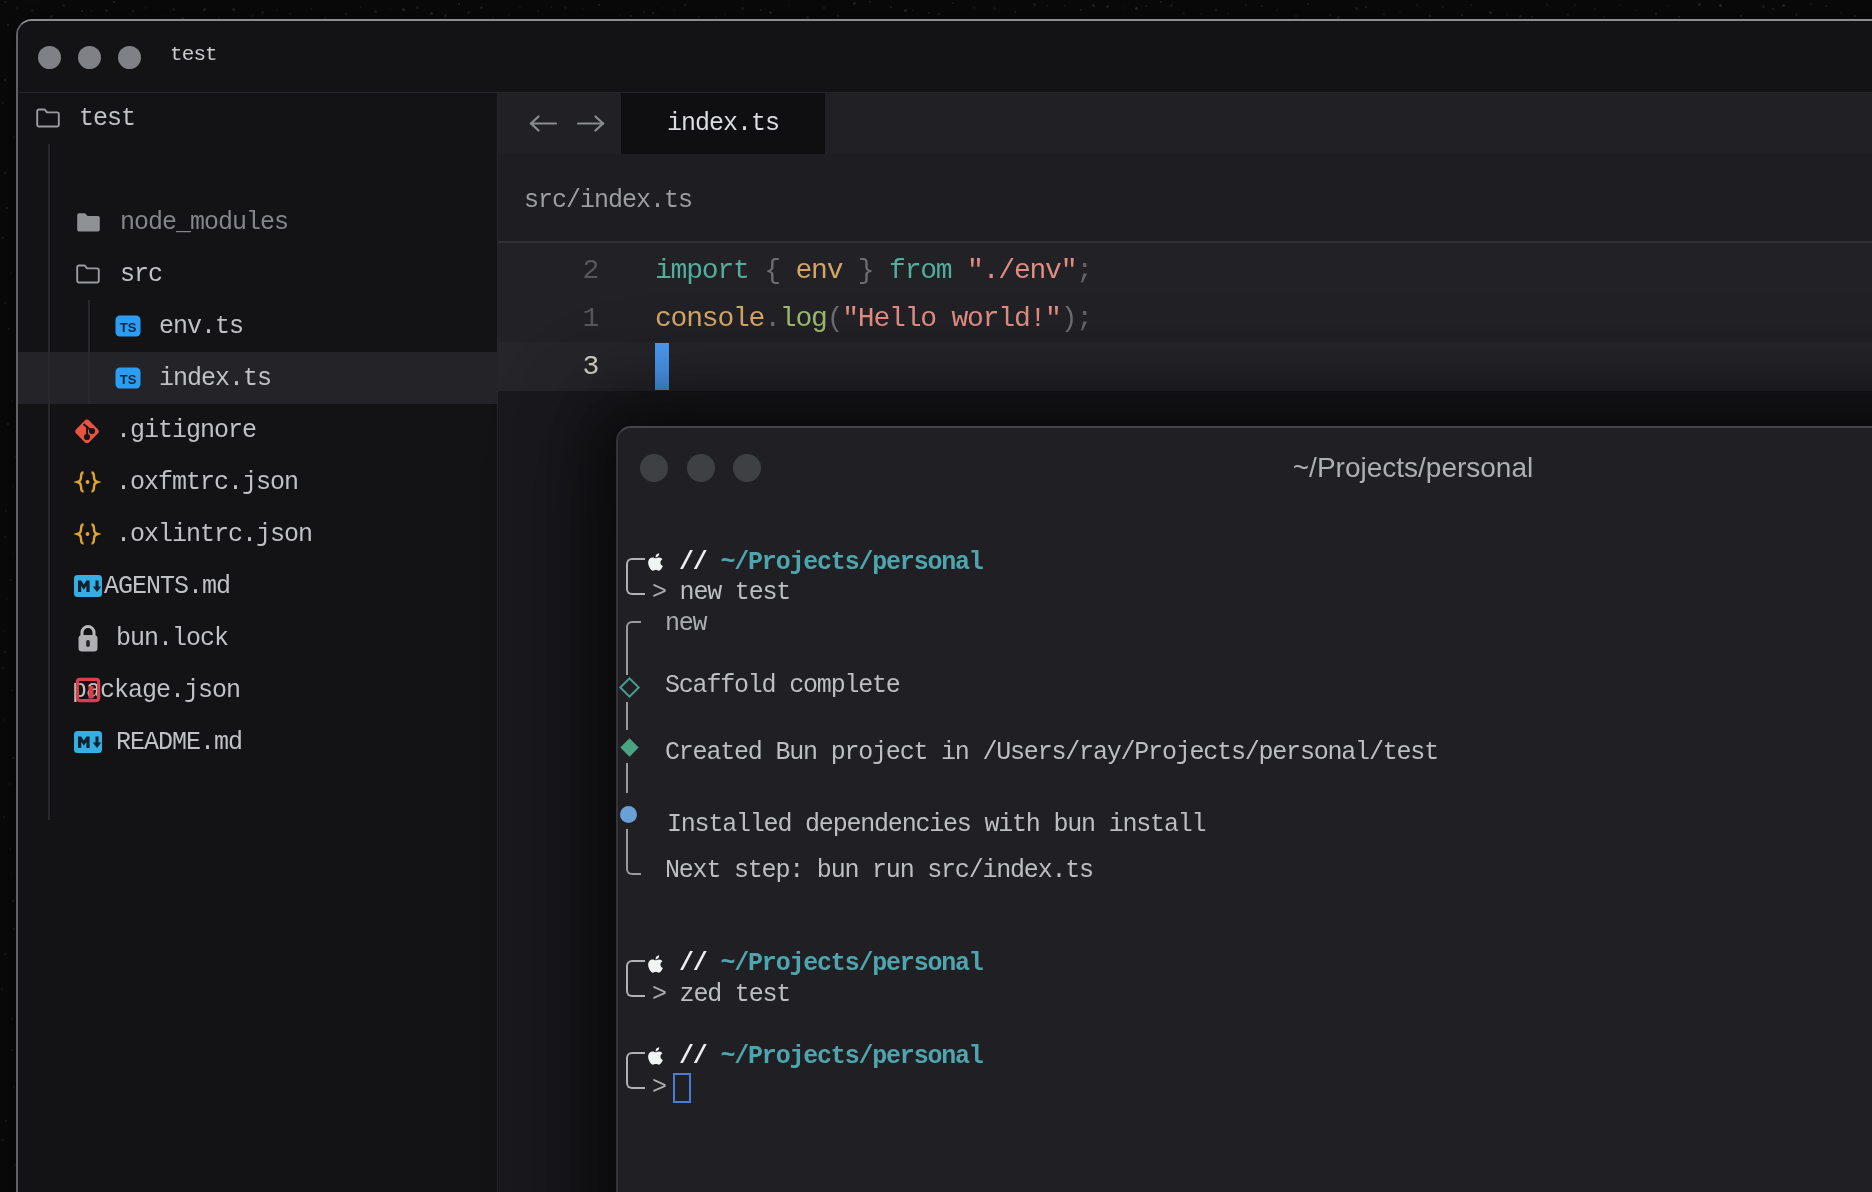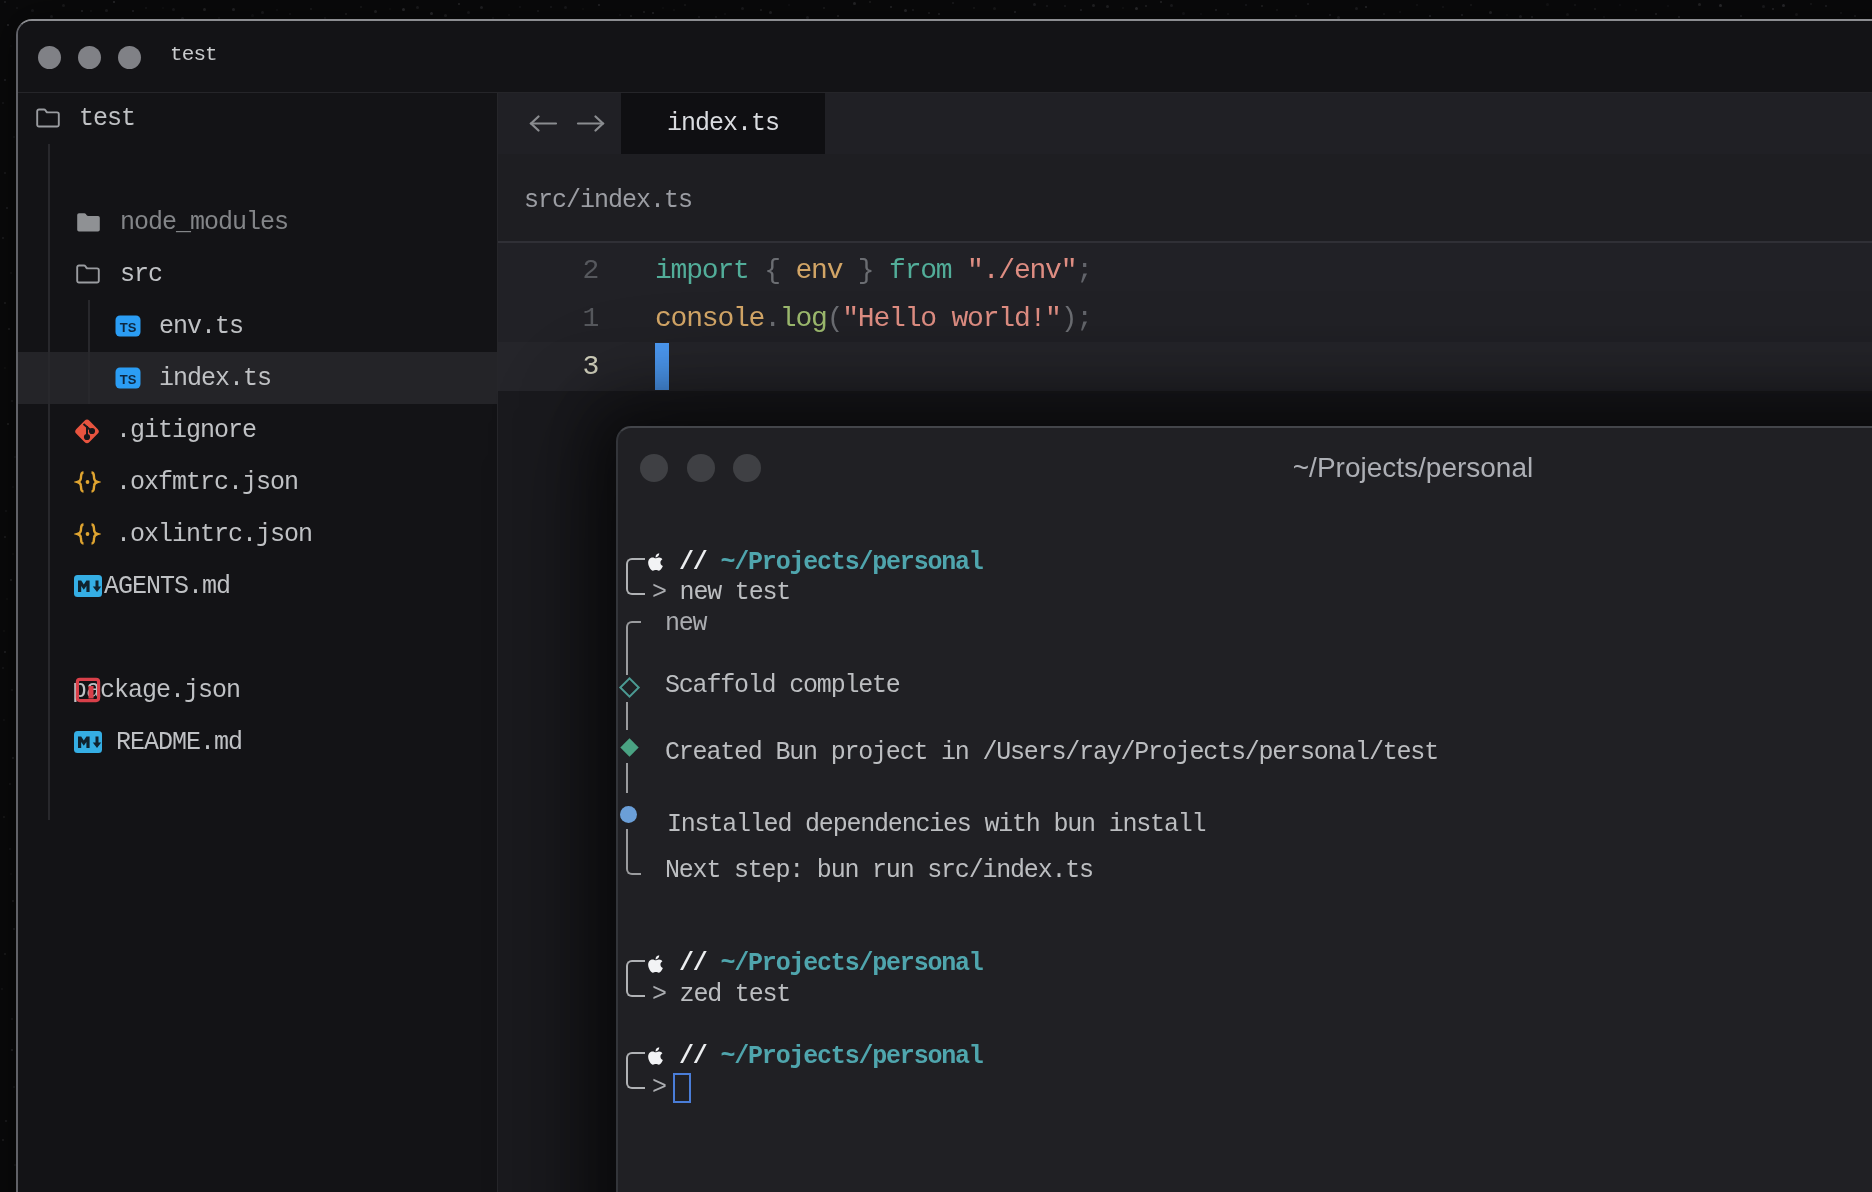--- a/index.html
+++ b/index.html
@@ -323,20 +323,30 @@
     <div class="trow" style="top:467px"> 
         <span style="position: absolute; left: 56px; top: 50%; width: 0px; height: 0px;">
           <svg style="position:absolute;top:-11px" width="28" height="22" viewBox="0 0 28 22">
             <rect width="28" height="22" rx="3.5" fill="#35aee4"></rect>
             <path d="M4 17 V5.5 h3.2 l2.6 4 2.6-4 h3.2 V17 h-3.2 v-6 l-2.6 3.8 L7.2 11 v6 Z" fill="#10222e"></path>
             <path d="M21.5 5.5 h3 v6 h2.7 l-4.2 5.5 -4.2-5.5 h2.7 Z" fill="#10222e"></path>
           </svg>
         </span>
         <span class="tname" style="margin-left:86px">AGENTS.md</span>
       </div>
+    <div class="trow" style="top:519px"> 
+        <span style="position: absolute; left: 57px; top: 50%; width: 0px; height: 0px;">
+          <svg style="position:absolute;top:-14px" width="26" height="29" viewBox="0 0 26 29">
+            <path d="M7 12 V8.5 a6 6 0 0 1 12 0 V12" fill="none" stroke="#b8b8ba" stroke-width="3"></path>
+            <rect x="3.5" y="11" width="19" height="16.5" rx="3.5" fill="#b0b0b3"></rect>
+            <rect x="11.2" y="16" width="3.6" height="7" rx="1.8" fill="#232327"></rect>
+          </svg>
+        </span>
+        <span class="tname" style="margin-left:98px">bun.lock</span>
+      </div>
     <div class="trow" style="top:571px"> 
         <span style="position: absolute; left: 57px; top: 50%; width: 0px; height: 0px;">
           <svg style="position:absolute;top:-13px" width="26" height="26" viewBox="0 0 26 26">
             <rect x="2.4" y="2.4" width="21.2" height="21.2" rx="2.5" fill="none" stroke="#d9404a" stroke-width="3.2"></rect>
             <rect x="13.5" y="9" width="5" height="12.5" fill="#d9404a"></rect>
           </svg>
         </span>
         <span class="tname" style="margin-left:54px">package.json</span>
       </div>
     <div class="trow" style="top:623px"> 

